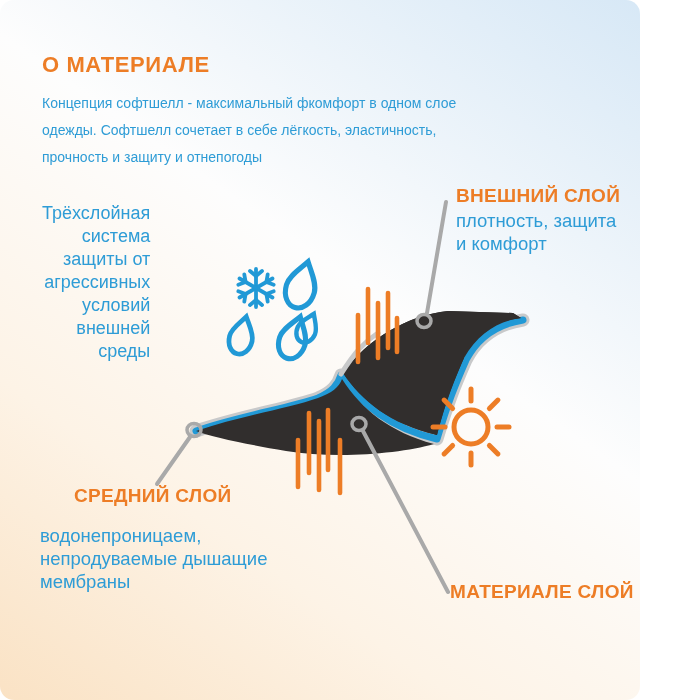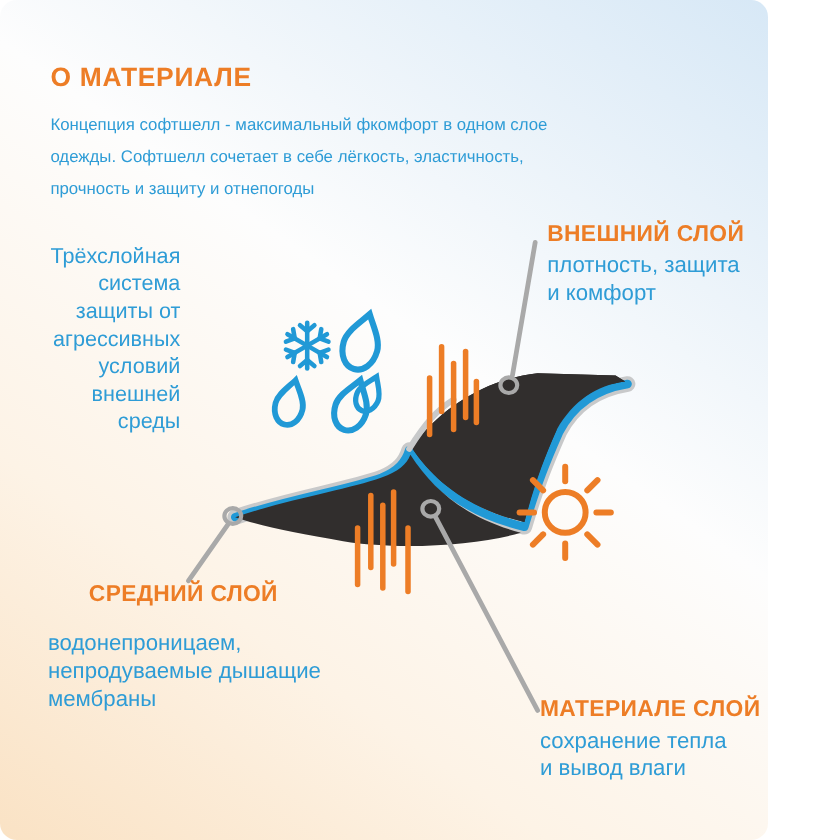--- a/index.html
+++ b/index.html
@@ -164,16 +164,14 @@
   <div class="abs layer-title outer-title">ВНЕШНИЙ СЛОЙ</div>
   <div class="abs layer-desc pre outer-desc">плотность, защита
 и комфорт</div>
 
   <div class="abs layer-title middle-title">СРЕДНИЙ СЛОЙ</div>
   <div class="abs layer-desc pre middle-desc">водонепроницаем,
 непродуваемые дышащие
 мембраны</div>
 
   <div class="abs layer-title inner-title">МАТЕРИАЛЕ СЛОЙ</div>
-  <div class="abs layer-desc pre inner-desc">сохранение тепла
-и вывод влаги</div>
 
 </div>
 
 </body></html>

